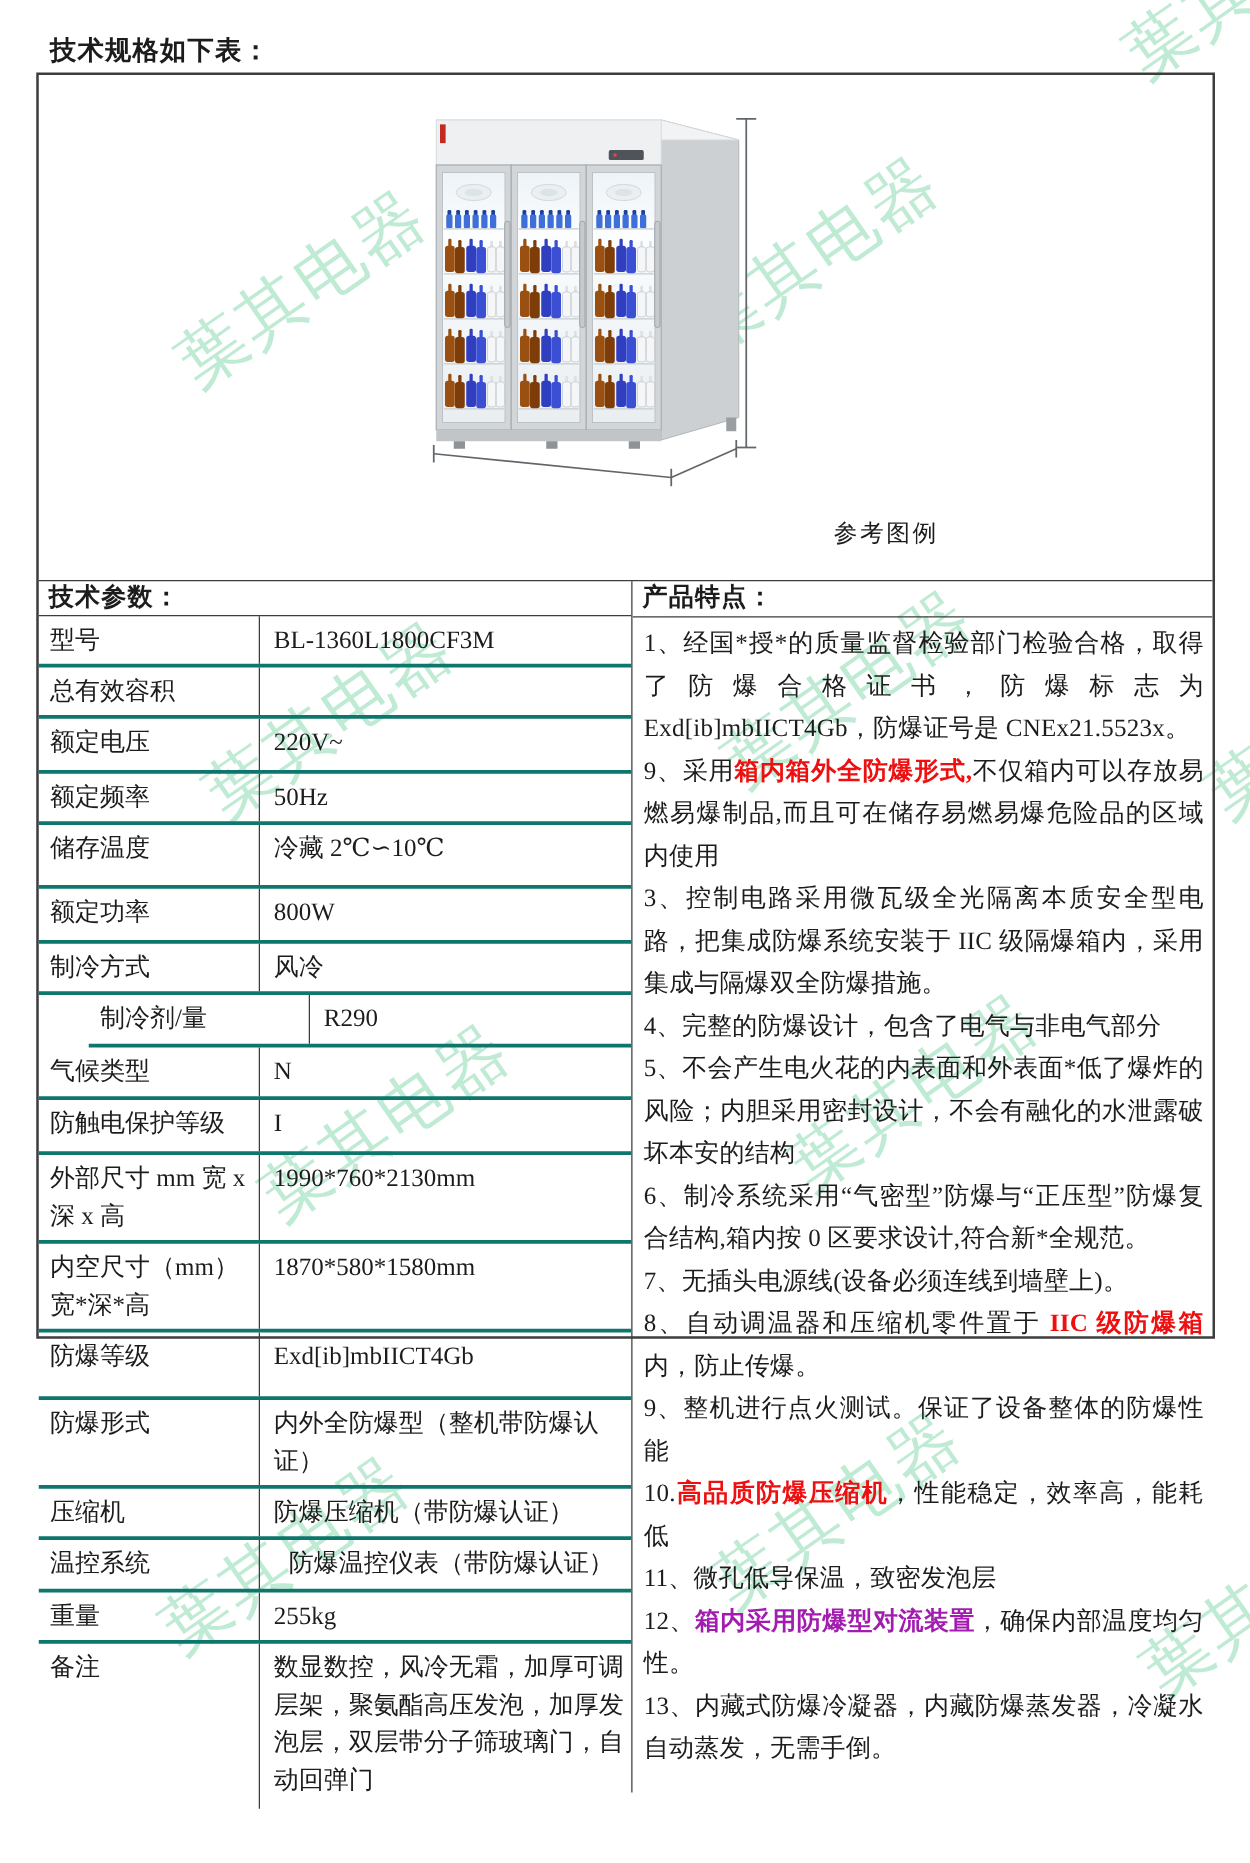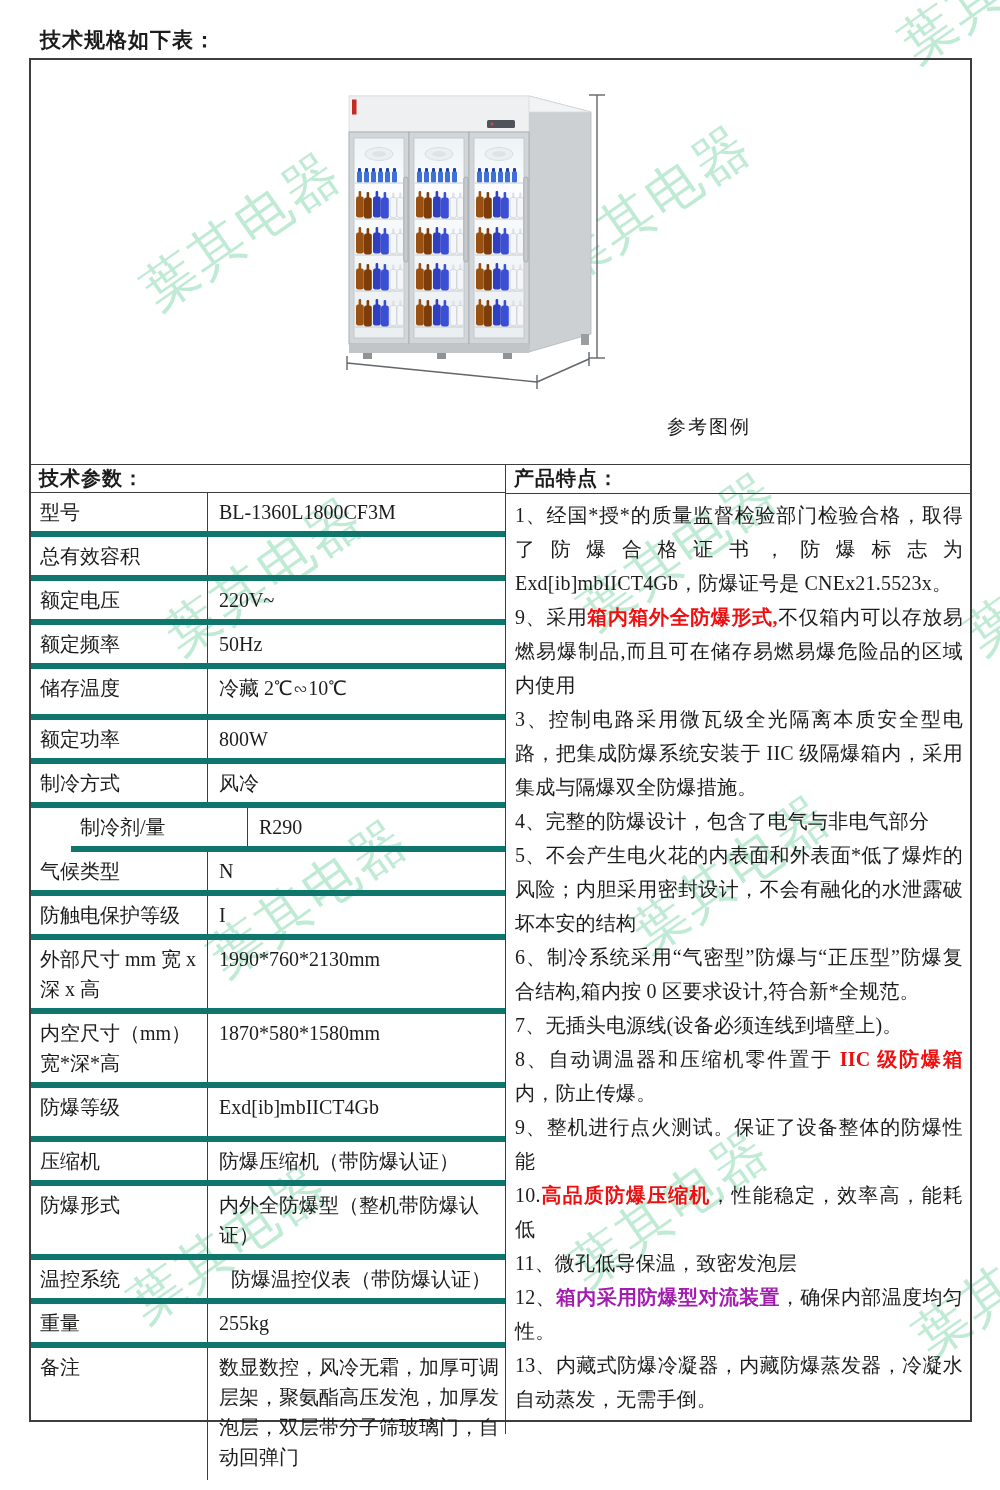--- a/index.html
+++ b/index.html
@@ -16,38 +16,38 @@
     color:rgba(139,216,175,0.55); transform:rotate(-35deg); font-weight:400;
     font-family:"Liberation Serif","DejaVu Serif",serif;
   }
   
   #doc-title {
     position:absolute; left:40px; top:26px; z-index:2;
     font-size:21px; font-weight:bold; letter-spacing:1px;
   }
   
   #outer-box {
-    position:absolute; left:29px; top:58px; width:943px; height:1364px;
-    border:2px solid #3d3d3d; z-index:1; background:transparent;font-family:Liberation Serif, serif;
+    position:absolute; left:29px; top:58px; width:943px; height:1013px;
+    border:2px solid #3d3d3d; z-index:1; background:transparent;
   }
   
   #figure-cell { position:relative; width:100%; height:405px; border-bottom:1px solid #3d3d3d; }
   #fridge-svg { position:absolute; left:308px; top:22px; }
   #figure-caption { position:absolute; left:636px; top:354px; font-size:19px; letter-spacing:2px; }
   
   #columns { display:flex; width:100%; height:969px; }
   #left-col  { width:475px; border-right:1px solid #3d3d3d; display:flex; flex-direction:column; }
   #right-col { flex:1; display:flex; flex-direction:column; overflow:hidden; }
   .section-header {
     height:29px; line-height:27px; border-bottom:1px solid #3d3d3d;
     font-weight:bold; font-size:20px; padding-left:8px; letter-spacing:1px;
   }
   
   #spec-rows { flex:1; display:flex; flex-direction:column; }
-  .trow { display:flex; border-bottom:6px solid #0f766e; }
+  .trow { display:flex; border-bottom:3px solid #0f766e; }
   .trow:last-child { border-bottom:none; }
   .tlabel {
     width:177px; border-right:1px solid #3d3d3d; padding:4px 4px 4px 9px;
     font-size:20px; line-height:30px;
   }
   .tvalue { flex:1; padding:4px 6px 4px 11px; font-size:20px; line-height:30px; }
   .trow, .tlabel, .tvalue { display:flex; }
   .tlabel, .tvalue { display:block; align-self:stretch; }
   
   #features-list { padding:4px 7px 2px 9px; }
@@ -299,27 +299,27 @@
             <div class="tvalue">1990*760*2130mm</div>
           </div>
           <div class="trow" style="min-height: 61px;">
             <div class="tlabel">内空尺寸（mm）宽*深*高</div>
             <div class="tvalue">1870*580*1580mm</div>
           </div>
           <div class="trow" style="min-height: 54px;">
             <div class="tlabel">防爆等级</div>
             <div class="tvalue">Exd[ib]mbIICT4Gb</div>
           </div>
+          <div class="trow" style="min-height: 62px;">
+            <div class="tlabel">防爆形式</div>
+            <div class="tvalue">内外全防爆型（整机带防爆认证）</div>
+          </div>
           <div class="trow" style="min-height: 41px;">
             <div class="tlabel">压缩机</div>
             <div class="tvalue">防爆压缩机（带防爆认证）</div>
-          </div>
-          <div class="trow" style="min-height: 62px;">
-            <div class="tlabel">防爆形式</div>
-            <div class="tvalue">内外全防爆型（整机带防爆认证）</div>
           </div>
           <div class="trow" style="min-height: 42px; gap: 12px;">
             <div class="tlabel">温控系统</div>
             <div class="tvalue">防爆温控仪表（带防爆认证）</div>
           </div>
           <div class="trow" style="min-height: 39px;">
             <div class="tlabel">重量</div>
             <div class="tvalue">255kg</div>
           </div>
           <div class="trow" style="min-height: 132px;">

